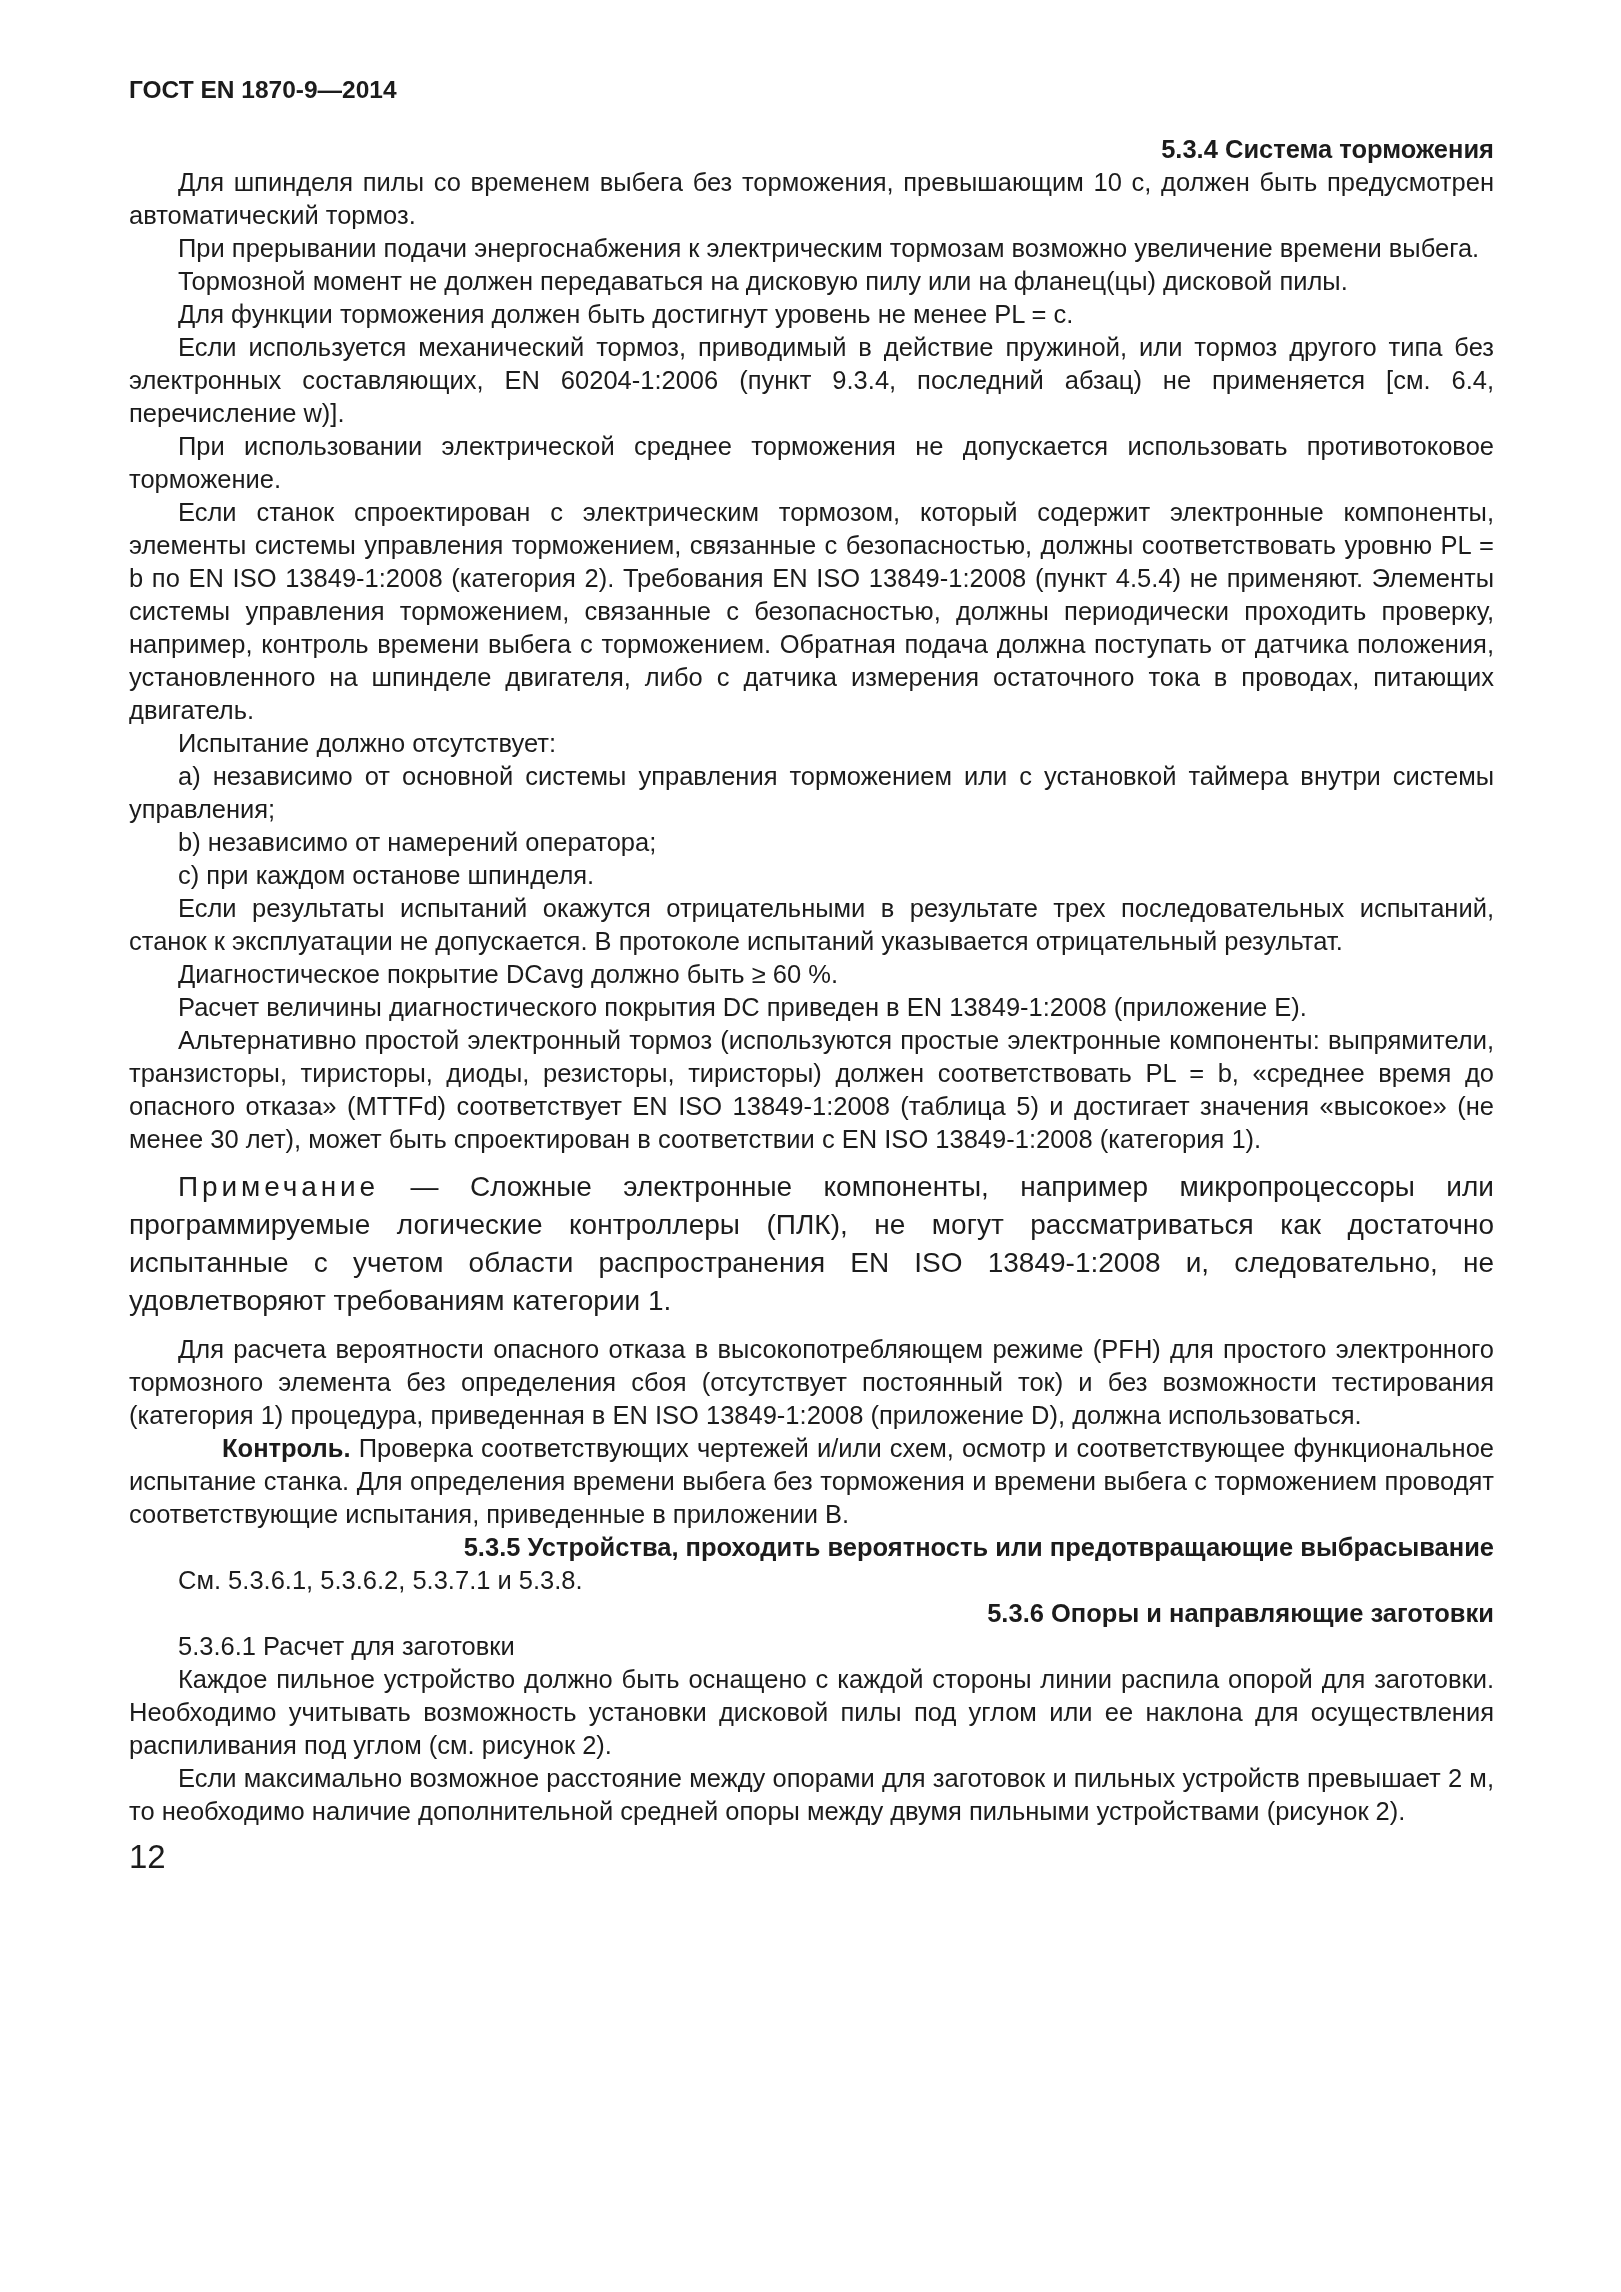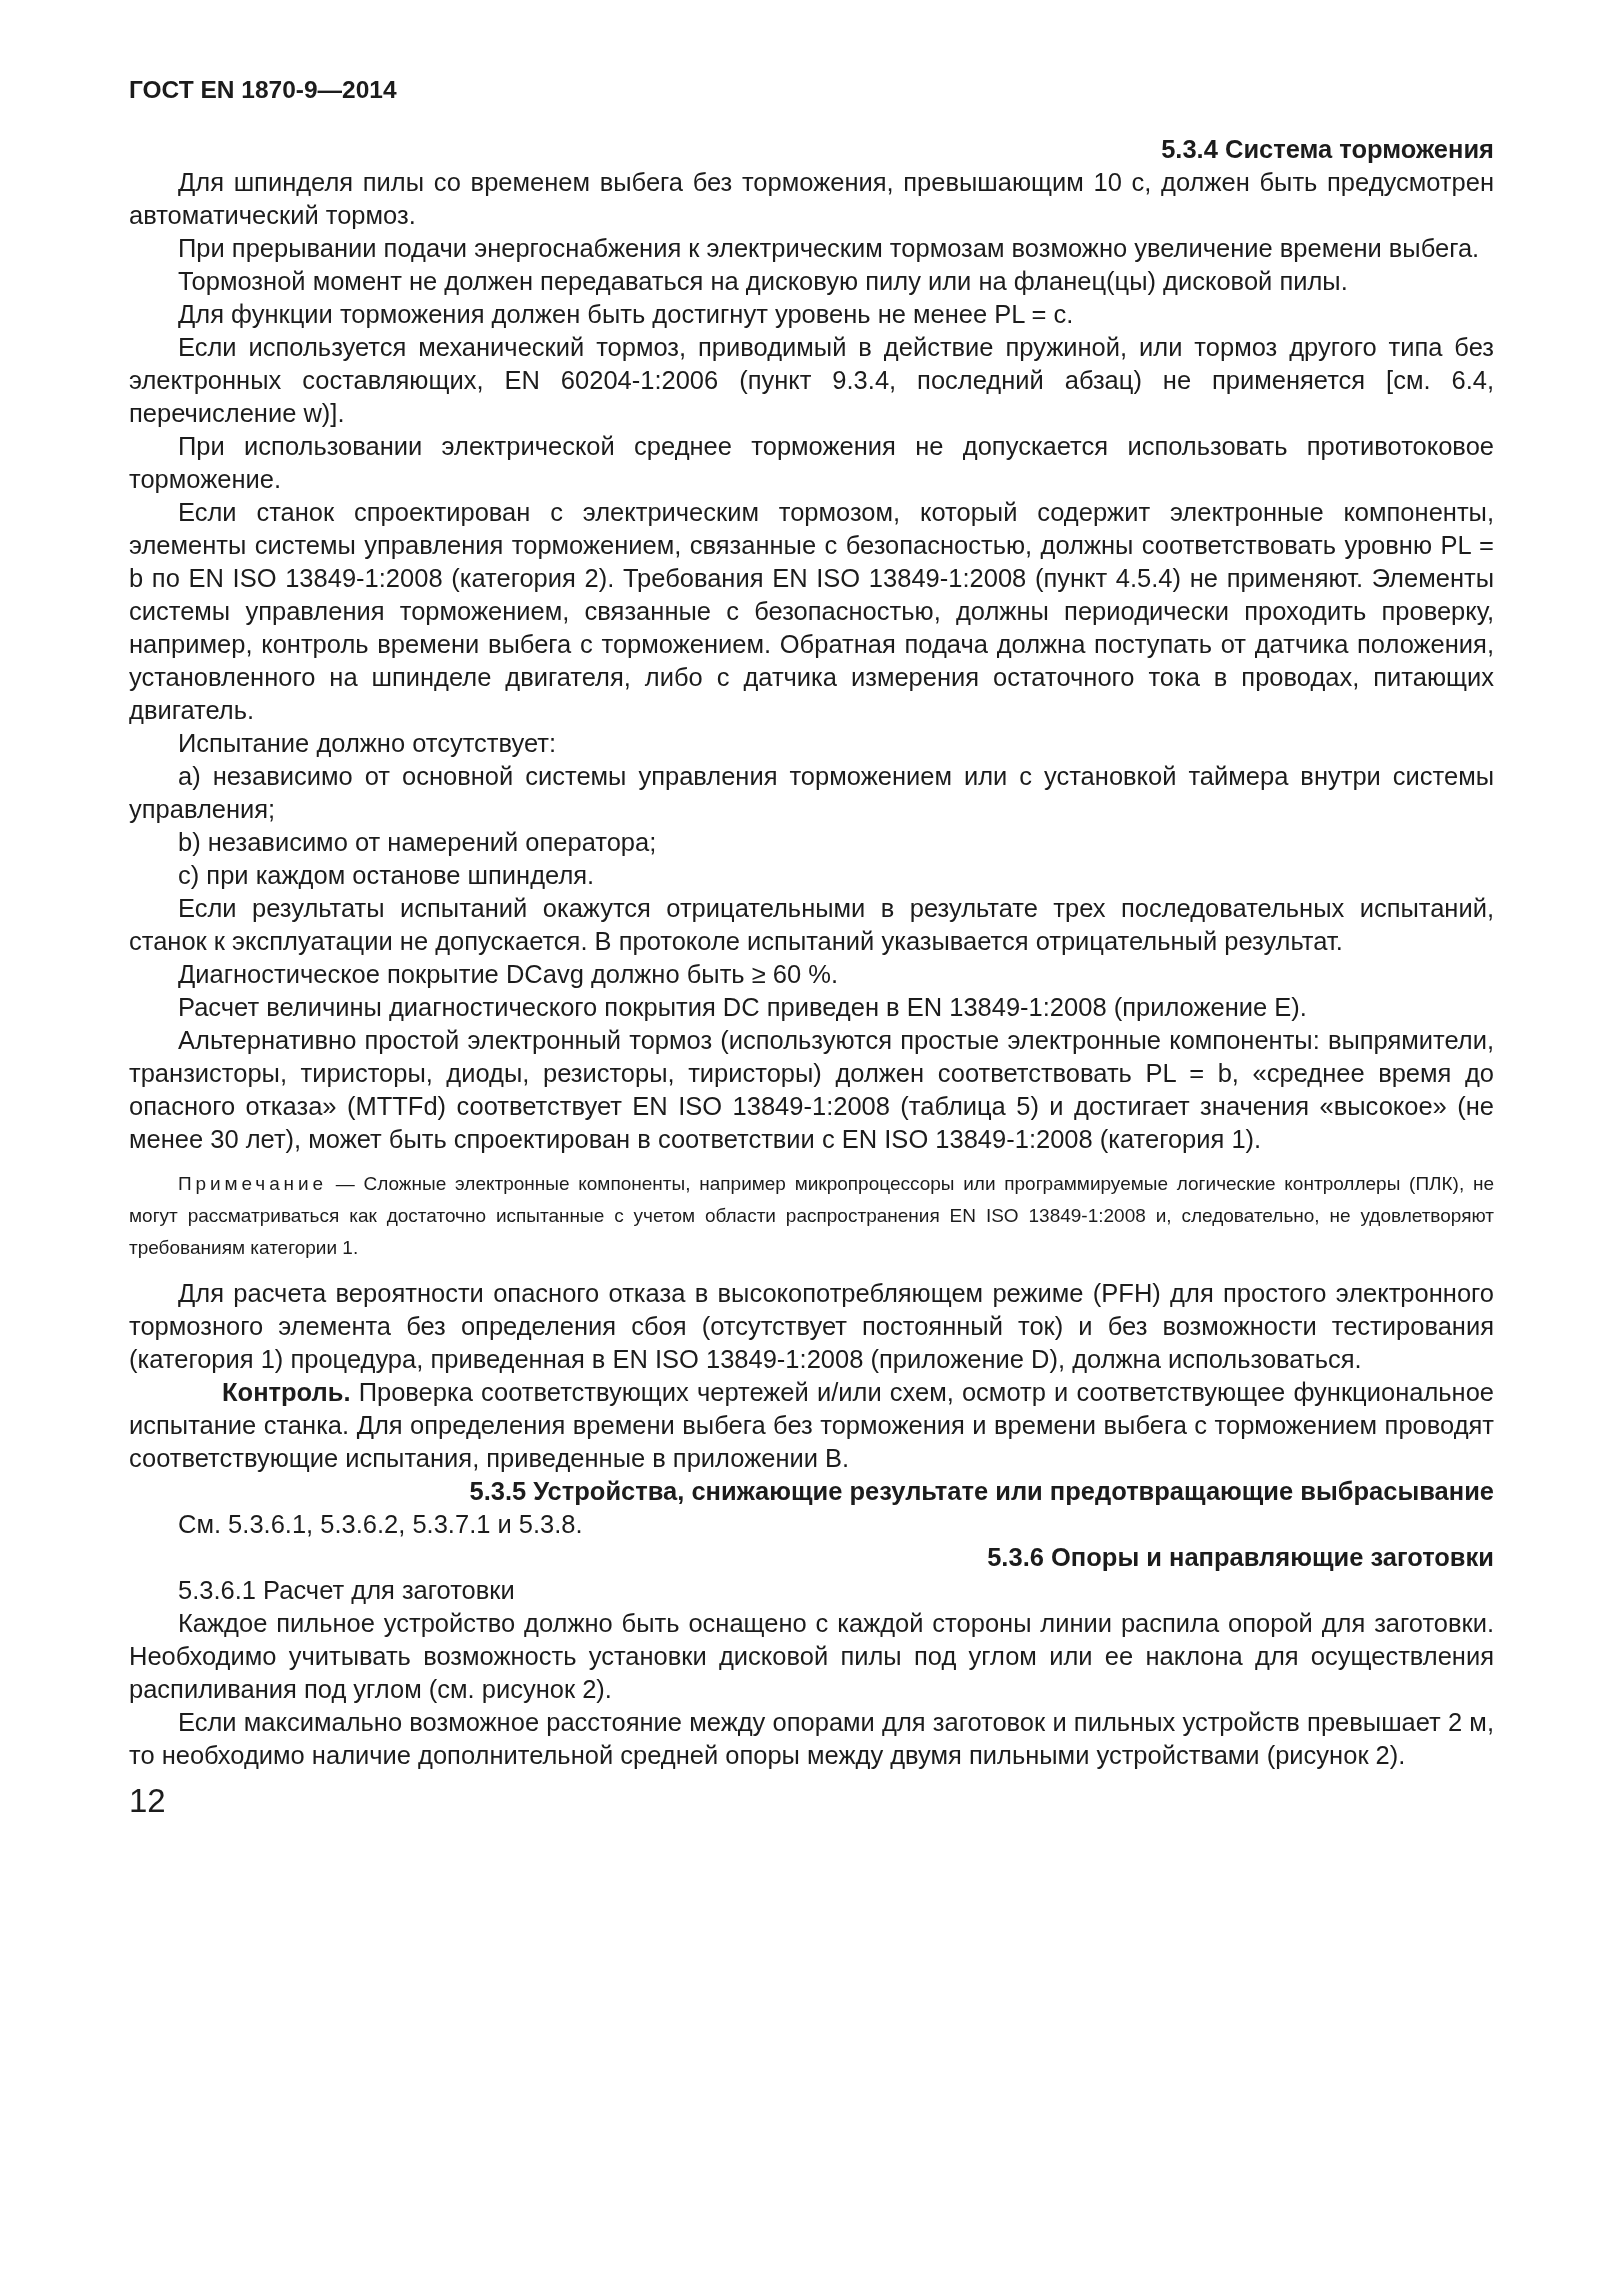--- a/index.html
+++ b/index.html
@@ -27,22 +27,22 @@
     font-size: 25.5px;
     line-height: 33px;
     text-align: justify;
     text-indent: 49px;
   }
   .heading {
     font-weight: bold;
     text-align: right;
   }
   .note {
-    font-size: 19px;
-    line-height: 32px;
+    font-size: 28px;
+    line-height: 38px;
     margin: 11.8px 0 13.7px 0;
   }
   .lead-bold { font-weight: bold; margin-left: 44px; }
   .lead-spaced { letter-spacing: 3.9px; }
   .page-number {
     font-size: 33px;
     margin-top: 9.8px;
   }
 </style>
 </head>
@@ -64,21 +64,21 @@
       <p class="para body">a) независимо от основной системы управления торможением или с установкой таймера внутри системы управления;</p>
       <p class="para body">b) независимо от намерений оператора;</p>
       <p class="para body">c) при каждом останове шпинделя.</p>
       <p class="para body">Если результаты испытаний окажутся отрицательными в результате трех последовательных испытаний, станок к эксплуатации не допускается. В протоколе испытаний указывается отрицательный результат.</p>
       <p class="para body">Диагностическое покрытие DCavg должно быть ≥ 60 %.</p>
       <p class="para body">Расчет величины диагностического покрытия DC приведен в EN 13849-1:2008 (приложение E).</p>
       <p class="para body">Альтернативно простой электронный тормоз (используются простые электронные компоненты: выпрямители, транзисторы, тиристоры, диоды, резисторы, тиристоры) должен соответствовать PL = b, «среднее время до опасного отказа» (MTTFd) соответствует EN ISO 13849-1:2008 (таблица 5) и достигает значения «высокое» (не менее 30 лет), может быть спроектирован в соответствии с EN ISO 13849-1:2008 (категория 1).</p>
       <p class="para note"><span class="lead-spaced">Примечание</span> — Сложные электронные компоненты, например микропроцессоры или программируемые логические контроллеры (ПЛК), не могут рассматриваться как достаточно испытанные с учетом области распространения EN ISO 13849-1:2008 и, следовательно, не удовлетворяют требованиям категории 1.</p>
       <p class="para body">Для расчета вероятности опасного отказа в высокопотребляющем режиме (PFH) для простого электронного тормозного элемента без определения сбоя (отсутствует постоянный ток) и без возможности тестирования (категория 1) процедура, приведенная в EN ISO 13849-1:2008 (приложение D), должна использоваться.</p>
       <p class="para body"><span class="lead-bold">Контроль.</span> Проверка соответствующих чертежей и/или схем, осмотр и соответствующее функциональное испытание станка. Для определения времени выбега без торможения и времени выбега с торможением проводят соответствующие испытания, приведенные в приложении B.</p>
-      <p class="para heading">5.3.5 Устройства, снижающие результате или предотвращающие выбрасывание</p>
+      <p class="para heading">5.3.5 Устройства, проходить вероятность или предотвращающие выбрасывание</p>
       <p class="para body">См. 5.3.6.1, 5.3.6.2, 5.3.7.1 и 5.3.8.</p>
       <p class="para heading">5.3.6 Опоры и направляющие заготовки</p>
       <p class="para body">5.3.6.1 Расчет для заготовки</p>
       <p class="para body">Каждое пильное устройство должно быть оснащено с каждой стороны линии распила опорой для заготовки. Необходимо учитывать возможность установки дисковой пилы под углом или ее наклона для осуществления распиливания под углом (см. рисунок 2).</p>
       <p class="para body">Если максимально возможное расстояние между опорами для заготовок и пильных устройств превышает 2 м, то необходимо наличие дополнительной средней опоры между двумя пильными устройствами (рисунок 2).</p>
     </div>
 
   <div class="page-number">12</div>
 </div>
 

